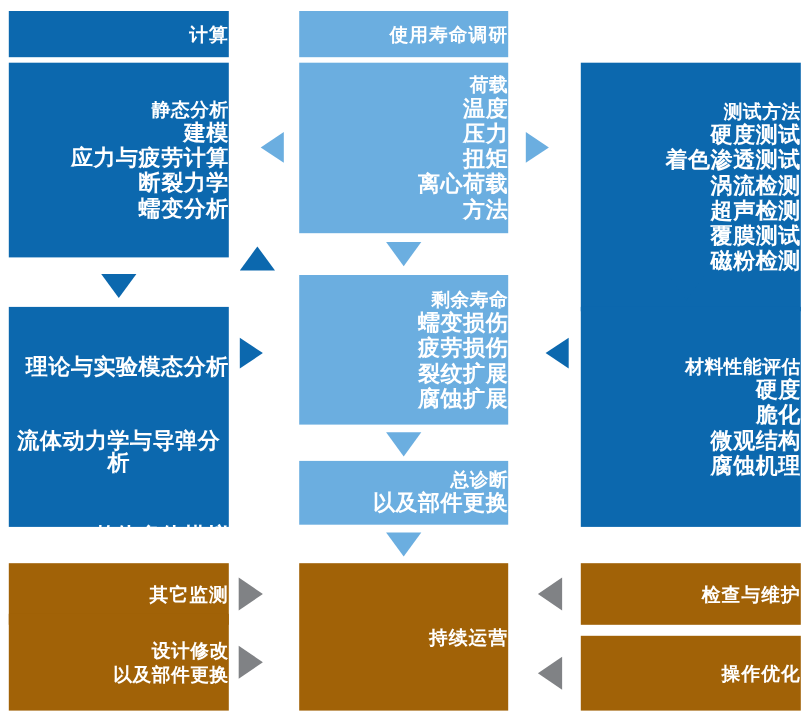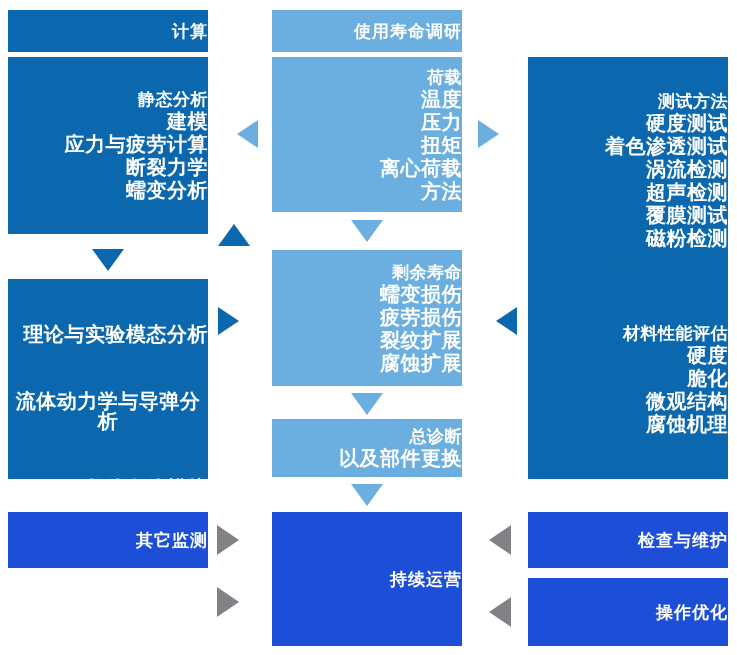--- a/index.html
+++ b/index.html
@@ -18,21 +18,21 @@
     display:flex;
     flex-direction:column;
     align-items:flex-end;
     justify-content:center;
     color:#ffffff;
     text-align:center;
     line-height:1.0;
   }
   .dark{background:#0C68AE;}
   .light{background:#6BAEE0;}
-  .gray{background:#1d4ed8;}
+  .gray{background:#a16207;}
 
   .hdr{font-size:17px;font-weight:bold;letter-spacing:1px;}
   .ttl{font-size:17px;font-weight:bold;margin-bottom:3px;letter-spacing:.5px;}
   .itm{font-size:20px;font-weight:bold;letter-spacing:.5px;}
   .itm + .itm{margin-top:3px;}
   .bold-line{font-size:17px;font-weight:bold;letter-spacing:.5px;}
   .bold-line + .bold-line{margin-top:5px;}
 
   .arrow{position:absolute;width:0;height:0;}
   .ar-left-dark{border-top:14px solid transparent;border-bottom:14px solid transparent;border-right:21px solid #0C68AE;}
@@ -68,20 +68,24 @@
     <div class="ttl">动态分析</div>
     <div class="itm">理论与实验模态分析</div>
     <div class="itm">流体动力学与导弹分析</div>
     <div class="itm">整体多体模拟</div>
   </div>
 
   <div class="box gray hdr" style="left:8px;top:512px;width:200px;height:56px;">
     <span>其它监测</span>
   </div>
 
+  <div class="box gray" style="left:8px;top:558px;width:200px;height:88px;">
+    <div class="bold-line">设计修改</div>
+    <div class="bold-line">以及部件更换</div>
+  </div>
 
   <div class="box light hdr" style="left:272px;top:10px;width:190px;height:42px;">
     <span>使用寿命调研</span>
   </div>
 
   <div class="box light" style="left:272px;top:57px;width:190px;height:155px;">
     <div class="ttl">荷载</div>
     <div class="itm">温度</div>
     <div class="itm">压力</div>
     <div class="itm">扭矩</div>

